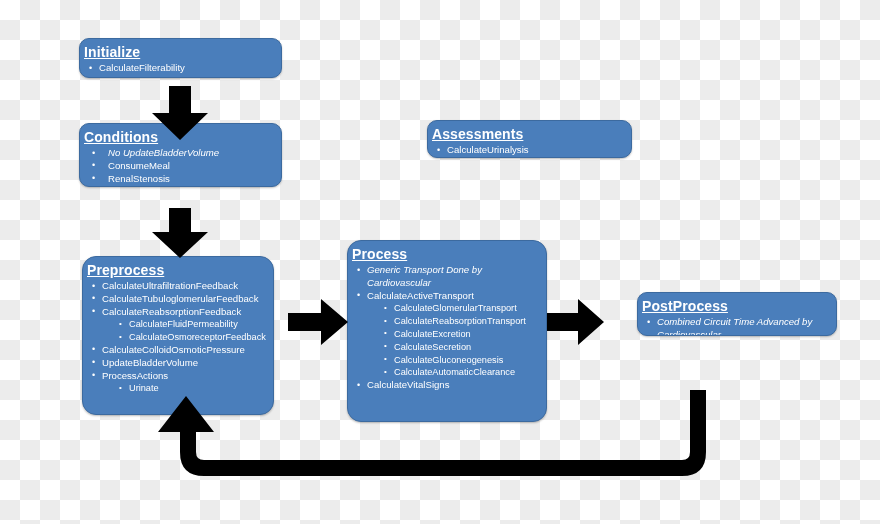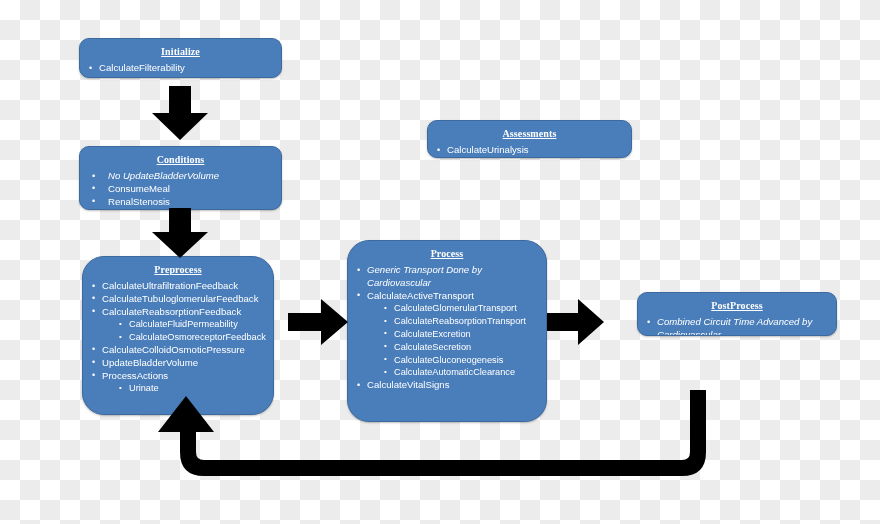--- a/index.html
+++ b/index.html
@@ -31,32 +31,31 @@
     position: absolute;
     box-sizing: border-box;
     background: #4a7ebb;
     border: 1px solid #3c6a9f;
     border-radius: 10px;
     color: #ffffff;
     box-shadow: 0 1px 2px rgba(0,0,0,0.25);
     padding: 6px 4px 6px 4px;
     overflow: hidden;
   }
-  .node.rounded-lg { border-radius: 22px; }
+  .node.rounded-lg { border-radius: 14px; }
 
   .node-title {
     display: block;
-    text-align: center;
+    text-align: left;
     font-weight: bold;
     text-decoration: underline;
-    font-size: 10px;
+    font-size: 14px;
     line-height: 14px;
     letter-spacing: 0.1px;
     margin-bottom: 3px;
-    font-family: Liberation Serif, serif;
   }
 
   ul.blist {
     list-style: none;
     margin: 0;
     padding: 0;
   }
   ul.blist li {
     position: relative;
     font-size: 9.6px;
@@ -88,21 +87,21 @@
 
   
   .arrow {
     position: absolute;
     pointer-events: none;
   }
   .arrow svg { display: block; }
 
   
   #node-initialize   { left: 79px;  top: 38px;  width: 203px; height: 40px; }
-  #node-conditions   { left: 79px;  top: 146px; width: 203px; height: 64px; }
+  #node-conditions   { left: 79px;  top: 123px; width: 203px; height: 64px; }
   #node-assessments  { left: 427px; top: 111px; width: 205px; height: 38px; margin-top: 9px; }
   #node-preprocess   { left: 82px;  top: 256px; width: 192px; height: 159px; }
   #node-process      { left: 347px; top: 240px; width: 200px; height: 182px; }
   #node-postprocess  { left: 637px; top: 292px; width: 200px; height: 44px; }
 
   #arrow-init-to-cond { left: 148px; top: 86px;  }
   #arrow-cond-to-pre  { left: 148px; top: 208px; }
   #arrow-pre-to-proc  { left: 288px; top: 299px; }
   #arrow-proc-to-post { left: 547px; top: 299px; }
   #arrow-feedback     { left: 155px; top: 390px; }

